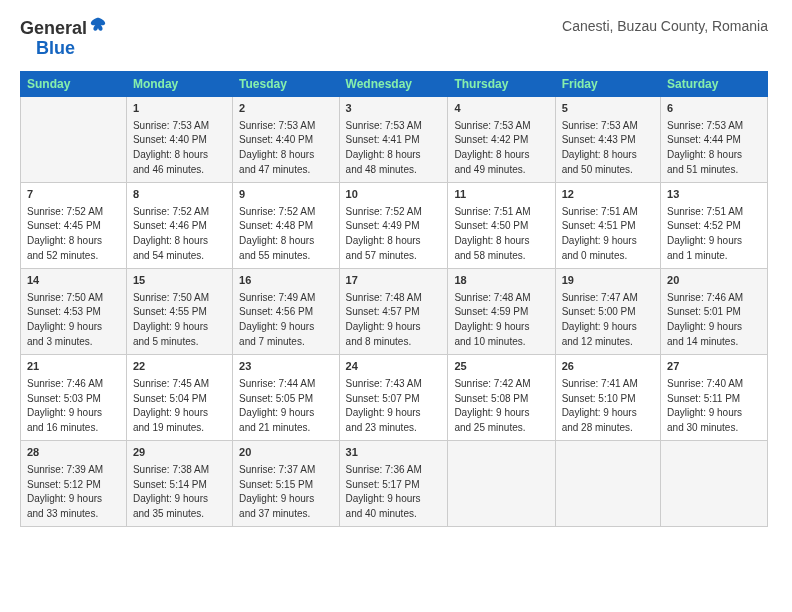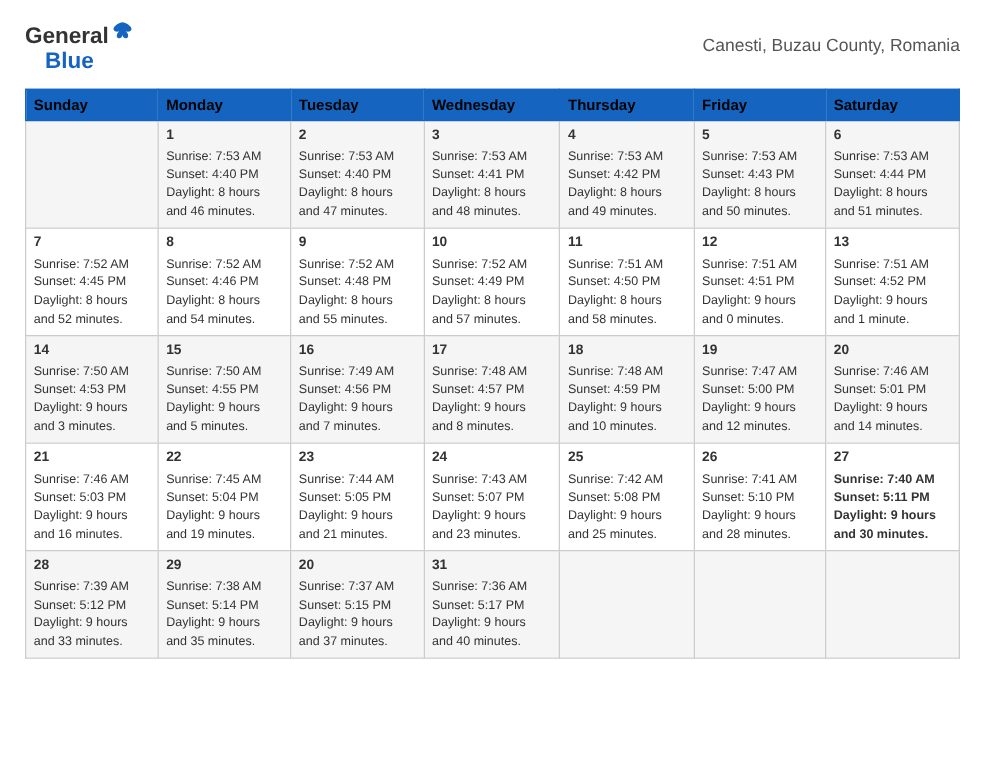--- a/index.html
+++ b/index.html
@@ -41,30 +41,30 @@
     }
     .month-title {
       font-size: 32px;
       font-weight: bold;
       color: #333;
       line-height: 1.1;
     }
     .subtitle {
       font-size: 14px;
       color: #555;
-      margin-top: 12px;
+      margin-top: 2px;
     }
     table {
       width: 100%;
       border-collapse: collapse;
       font-size: 10.5px;
     }
     thead th {
       background-color: #1565c0;
-      color: #000000;
+      color: #86efac;
       padding: 5px 6px;
       text-align: left;
       font-size: 12px;
       font-weight: bold;
       border: 1px solid #1565c0;
       margin-top: 21px;
     }
     tbody td {
       border: 1px solid #ccc;
       padding: 4px 6px;
@@ -231,21 +231,21 @@
 Daylight: 9 hours
 and 23 minutes.</span></td>
           <td><span class="day-number">25</span><span class="day-info" style="white-space: pre-line;">Sunrise: 7:42 AM
 Sunset: 5:08 PM
 Daylight: 9 hours
 and 25 minutes.</span></td>
           <td><span class="day-number">26</span><span class="day-info" style="white-space: pre-line;">Sunrise: 7:41 AM
 Sunset: 5:10 PM
 Daylight: 9 hours
 and 28 minutes.</span></td>
-          <td><span class="day-number">27</span><span class="day-info" style="white-space: pre-line; font-weight: bold;">Sunrise: 7:40 AM
+          <td><span class="day-number">27</span><span class="day-info" style="white-space: pre-line;">Sunrise: 7:40 AM
 Sunset: 5:11 PM
 Daylight: 9 hours
 and 30 minutes.</span></td>
         </tr>
         <tr>
           <td><span class="day-number">28</span><span class="day-info" style="white-space: pre-line;">Sunrise: 7:39 AM
 Sunset: 5:12 PM
 Daylight: 9 hours
 and 33 minutes.</span></td>
           <td><span class="day-number">29</span><span class="day-info" style="white-space: pre-line;">Sunrise: 7:38 AM

